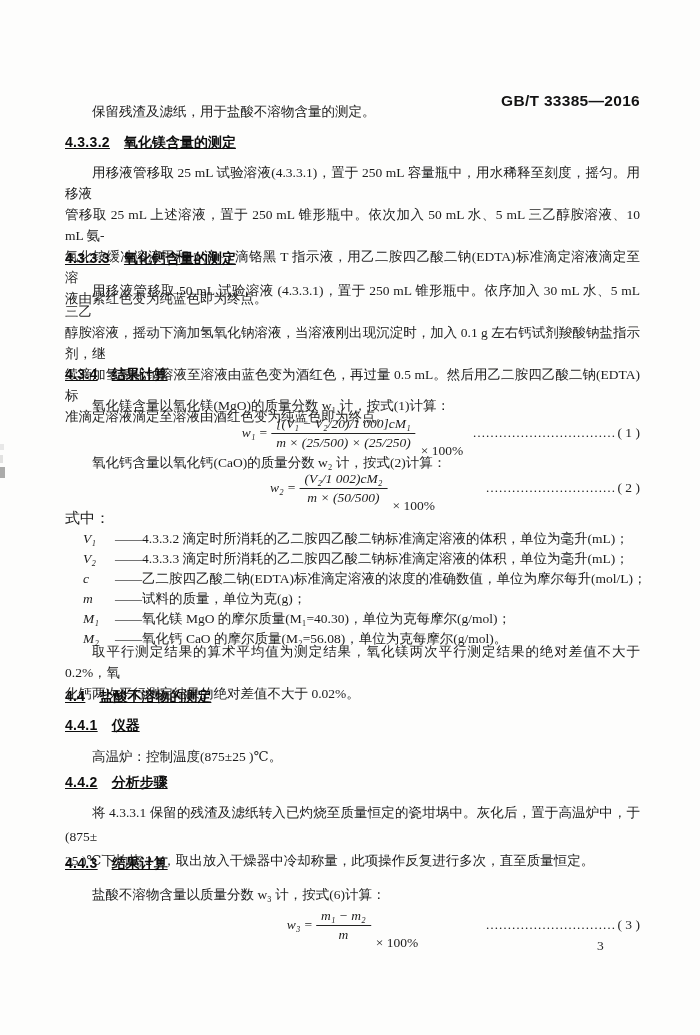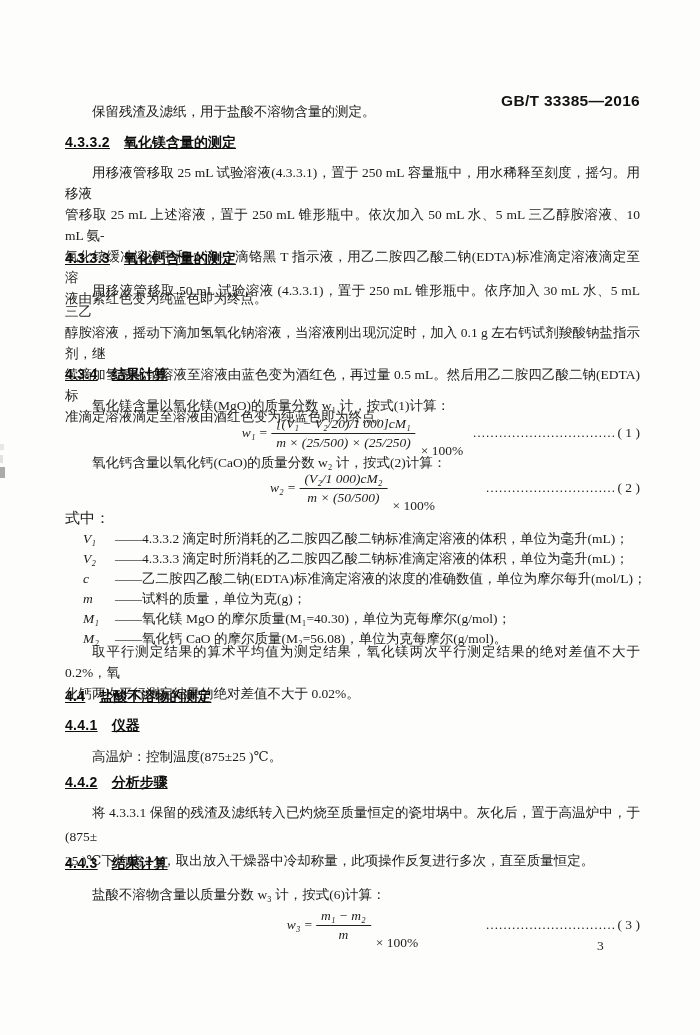--- a/index.html
+++ b/index.html
@@ -112,21 +112,21 @@
     </div>
   </div>
 
   <div class="abs para" style="top:452px">氧化钙含量以氧化钙(CaO)的质量分数 w₂ 计，按式(2)计算：</div>
 
   <div class="abs formula" style="top:466px">
     <div class="math">
       <span>w₂</span>
       <span class="feq">=</span>
       <span class="frac">
-        <span class="num">(V₂/1 000)cM₂</span>
+        <span class="num">(V₂/1 002)cM₂</span>
         <span class="den">m × (50/500)</span>
       </span>
       <span class="fmul" style="font-style:normal">× 100%</span>
     </div>
     <div class="fdots">
       <span>…………………………</span>
       <span class="flabel">( 2 )</span>
     </div>
   </div>
 

